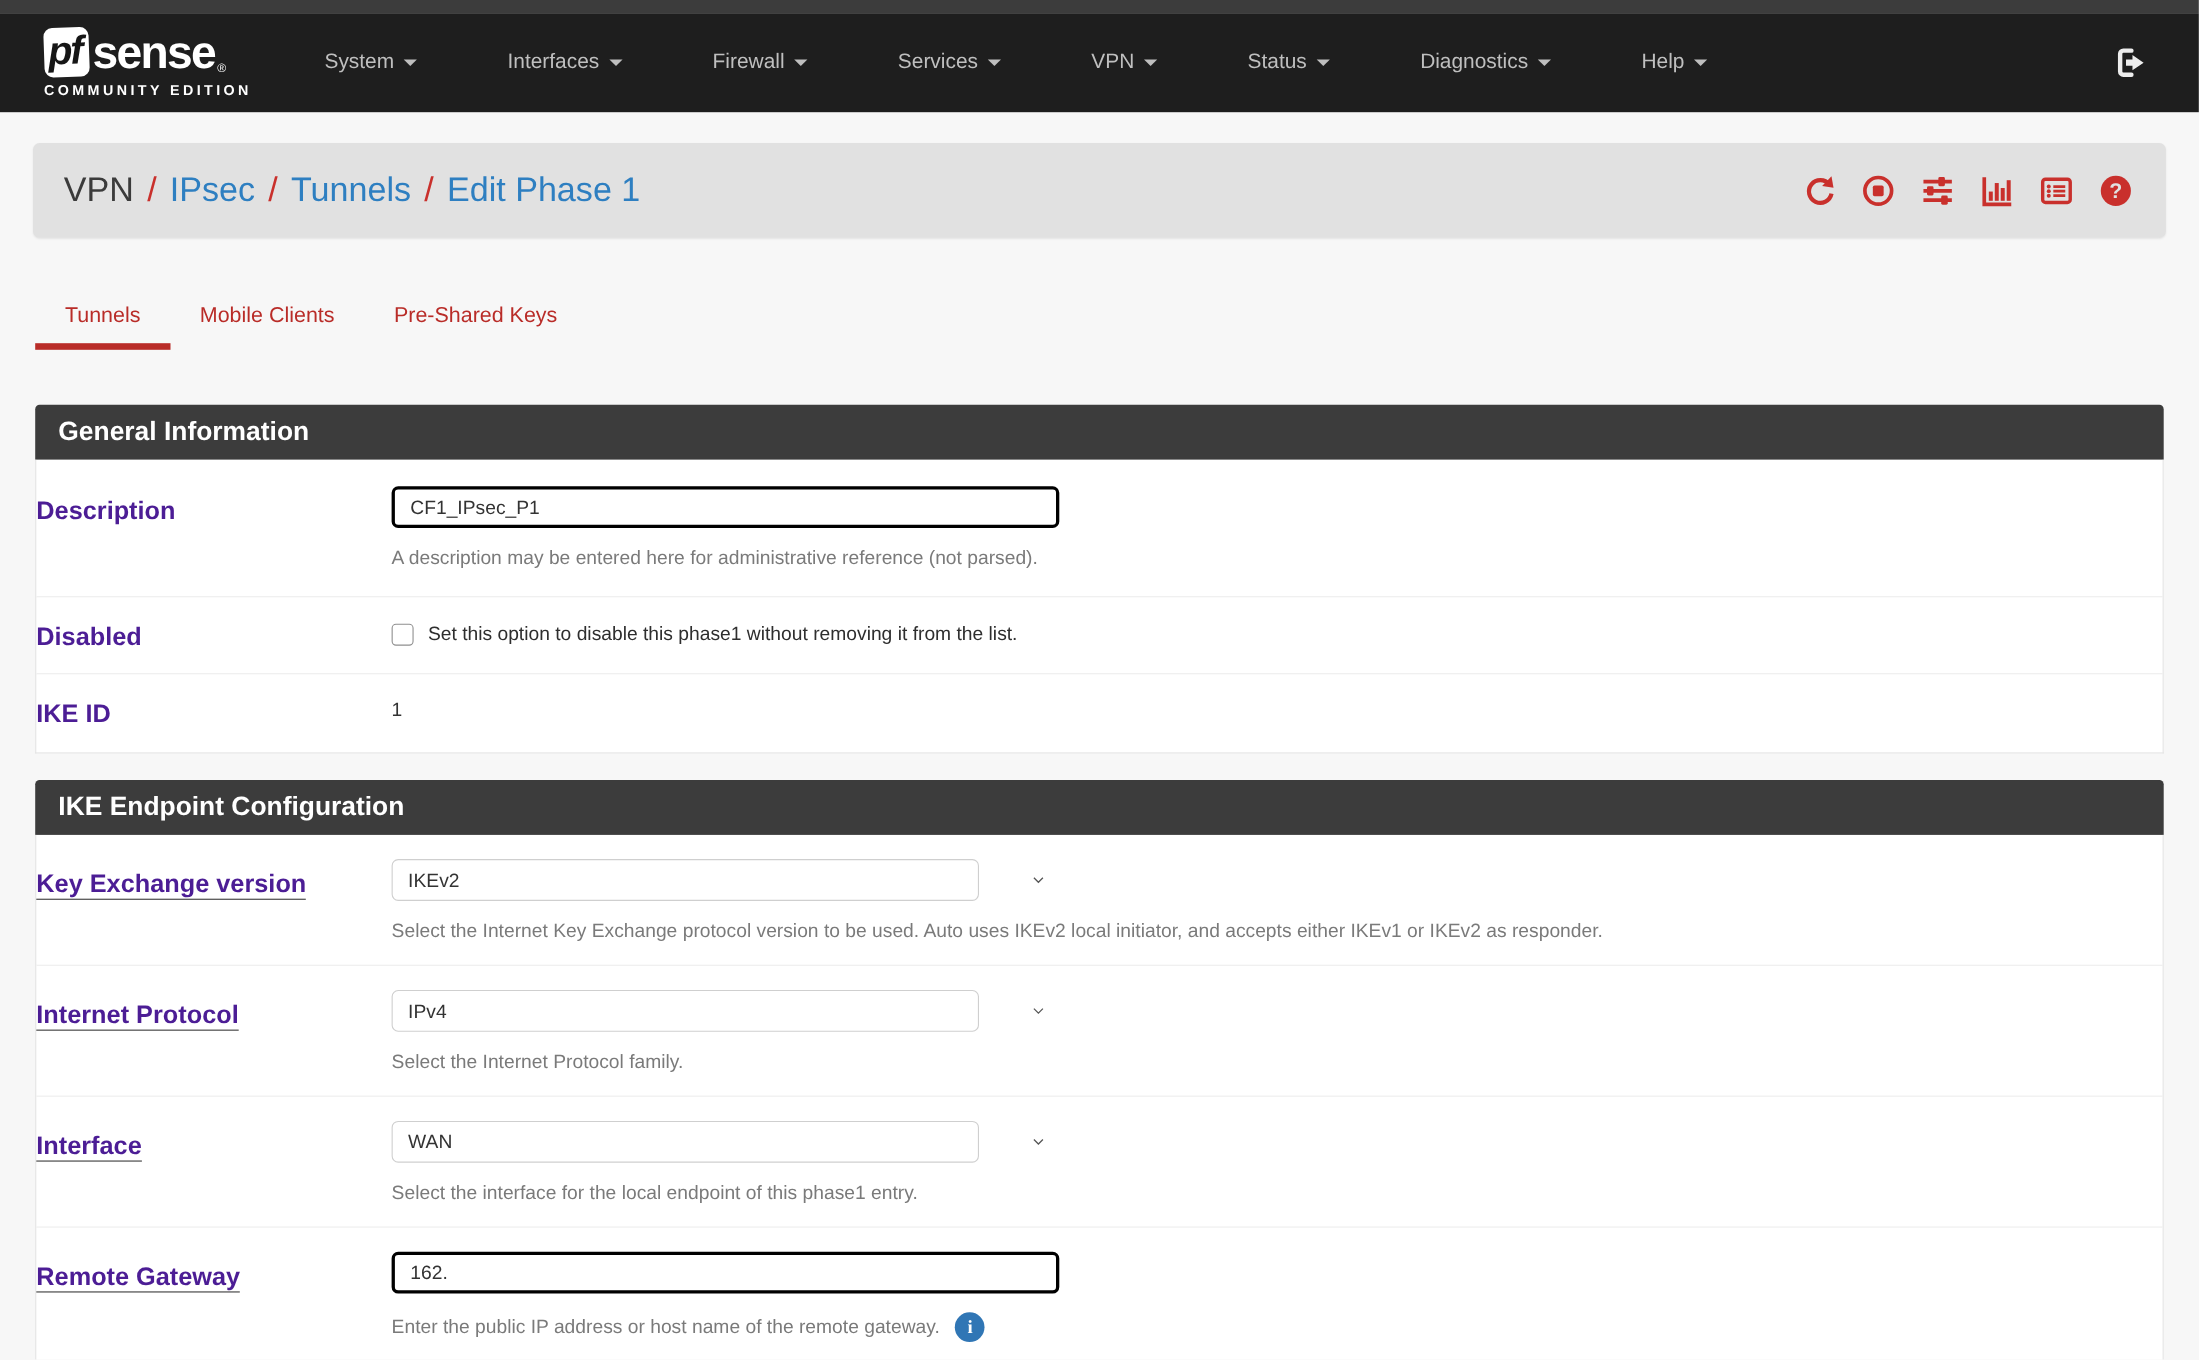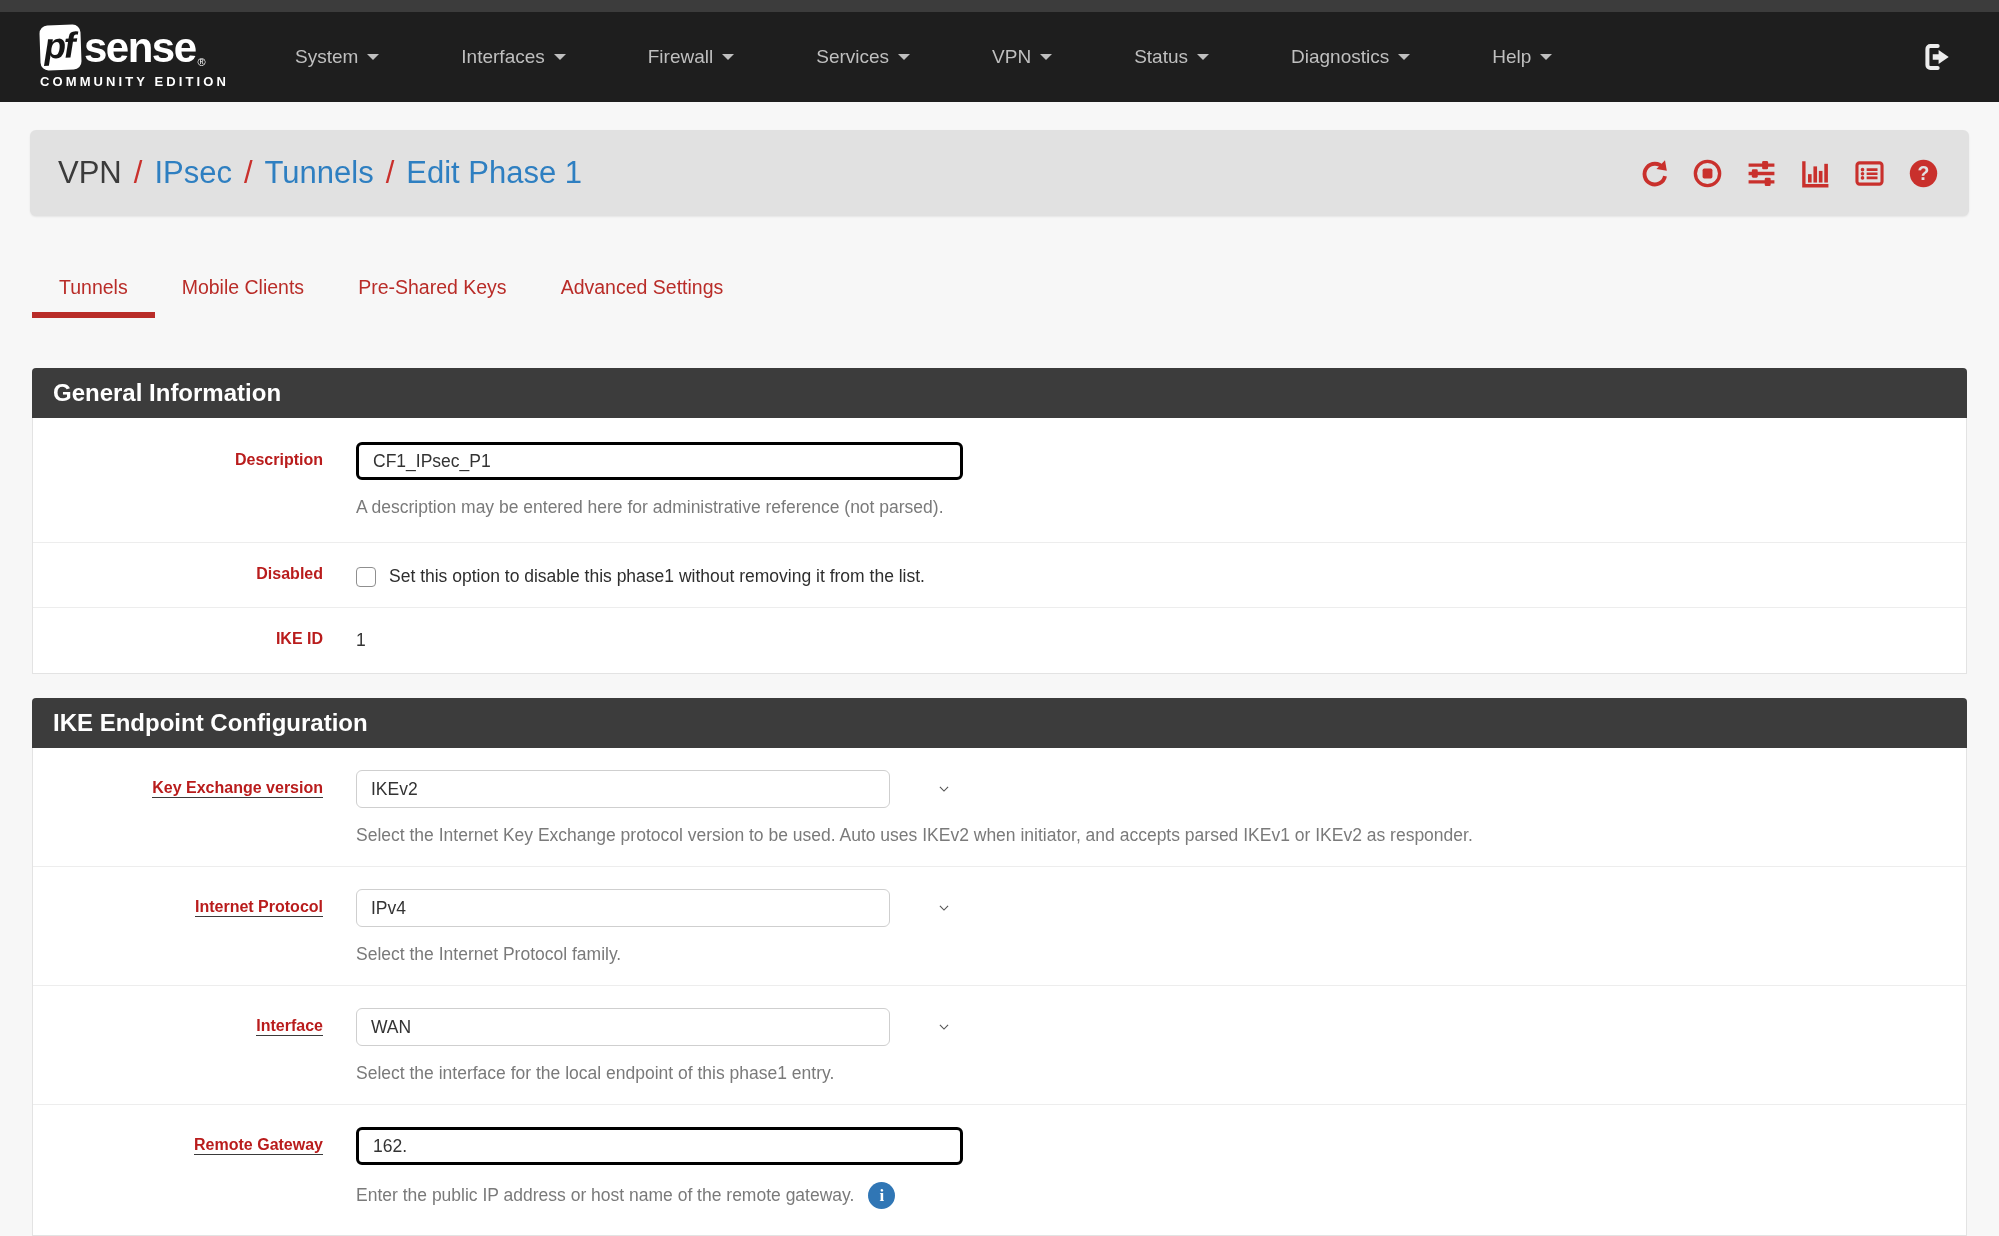--- a/index.html
+++ b/index.html
@@ -79,22 +79,22 @@
   .section.second { margin-top:24px; }
   .section-header {
     background:#3c3c3c; color:#ffffff;
     font-weight:bold; font-size:24px;
     padding:11px 21px; border-radius:4px 4px 0 0;
   }
   .panel { background:#ffffff; border:1px solid #e3e3e3; border-top:none; }
   .form-row { display:flex; padding:24px 30px 24px 0; }
   .form-row + .form-row { border-top:1px solid #ededed; }
   .label-col {
-    width:290px; min-width:290px; text-align:right;
-    font-weight:bold; font-size:16px; color:#b91c1c;
+    width:290px; min-width:290px; text-align:left;
+    font-weight:bold; font-size:23px; color:#4c1d95;
     padding-top:9px;
   }
   .label-underline { border-bottom:1px solid #3a3a3a; padding-bottom:1px; }
   .content-col { margin-left:33px; flex:1; }
 
   .text-input {
     width:607px; height:38px;
     border:3px solid #000000; border-radius:6px;
     font-family:"Liberation Sans", sans-serif;
     font-size:17.5px; color:#333; padding:0 14px;
@@ -232,21 +232,20 @@
       <circle cx="12" cy="12" r="10.6" fill="currentColor"></circle>
       <text x="12" y="17.2" text-anchor="middle" font-size="15" font-weight="bold" fill="#e1e1e1" font-family="Liberation Sans, sans-serif">?</text>
     </svg>
   </div>
 </div>
 
 <div class="tabs">
   <div class="tab active">Tunnels</div>
   <div class="tab">Mobile Clients</div>
   <div class="tab">Pre-Shared Keys</div>
-  <div class="tab">Advanced Settings</div>
 </div>
 
 <div class="section first">
   <div class="section-header">General Information</div>
   <div class="panel">
 
     <div class="form-row">
       <div class="label-col">Description</div>
       <div class="content-col">
         <input class="text-input" type="text" value="CF1_IPsec_P1" style="">
@@ -284,21 +283,21 @@
       </div>
       <div class="content-col">
         <div class="select-wrap">
           <select class="select-input">
             <option>IKEv2</option>
           </select>
           <svg class="select-chevron" viewBox="0 0 24 24">
               <path d="M5 8.5 12 15.5 19 8.5" fill="none" stroke="currentColor" stroke-width="2"></path>
             </svg>
         </div>
-        <div class="help-text">Select the Internet Key Exchange protocol version to be used. Auto uses IKEv2 when initiator, and accepts parsed IKEv1 or IKEv2 as responder.</div>
+        <div class="help-text">Select the Internet Key Exchange protocol version to be used. Auto uses IKEv2 local initiator, and accepts either IKEv1 or IKEv2 as responder.</div>
       </div>
     </div>
 
     <div class="form-row" style="padding-top:22px;padding-bottom:20px;">
       <div class="label-col">
         <span class="label-underline">Internet Protocol</span>
       </div>
       <div class="content-col">
         <div class="select-wrap">
           <select class="select-input">

